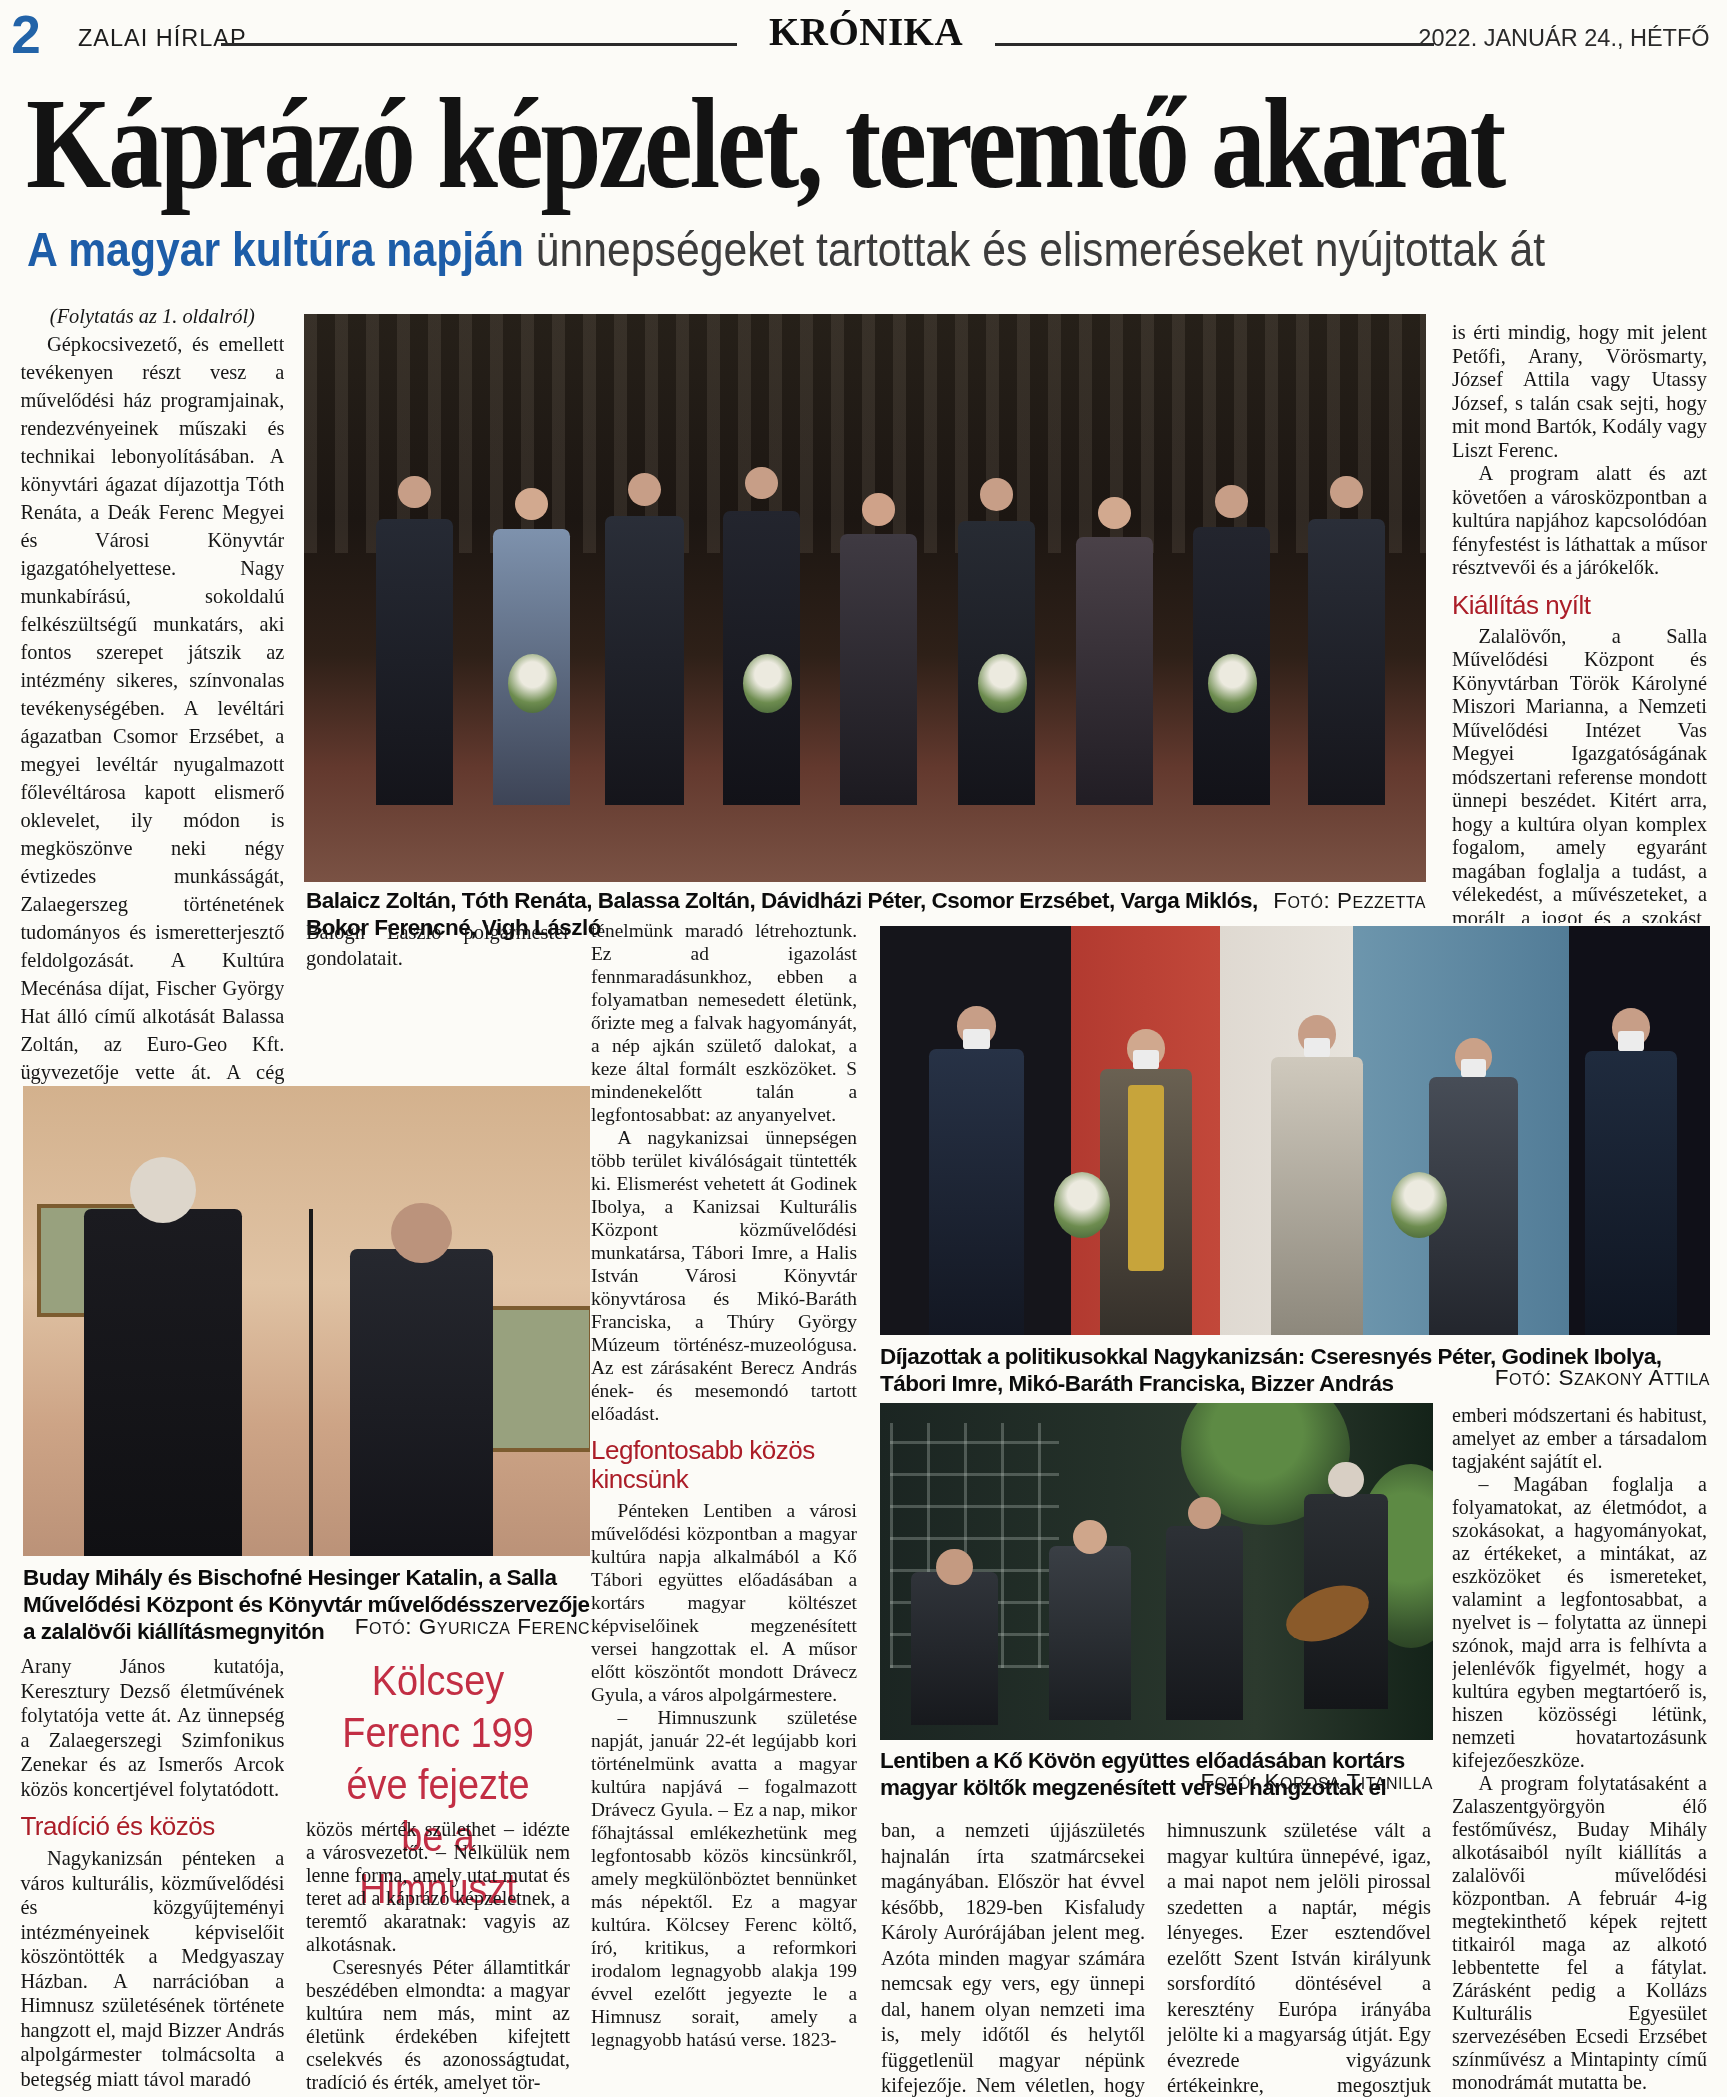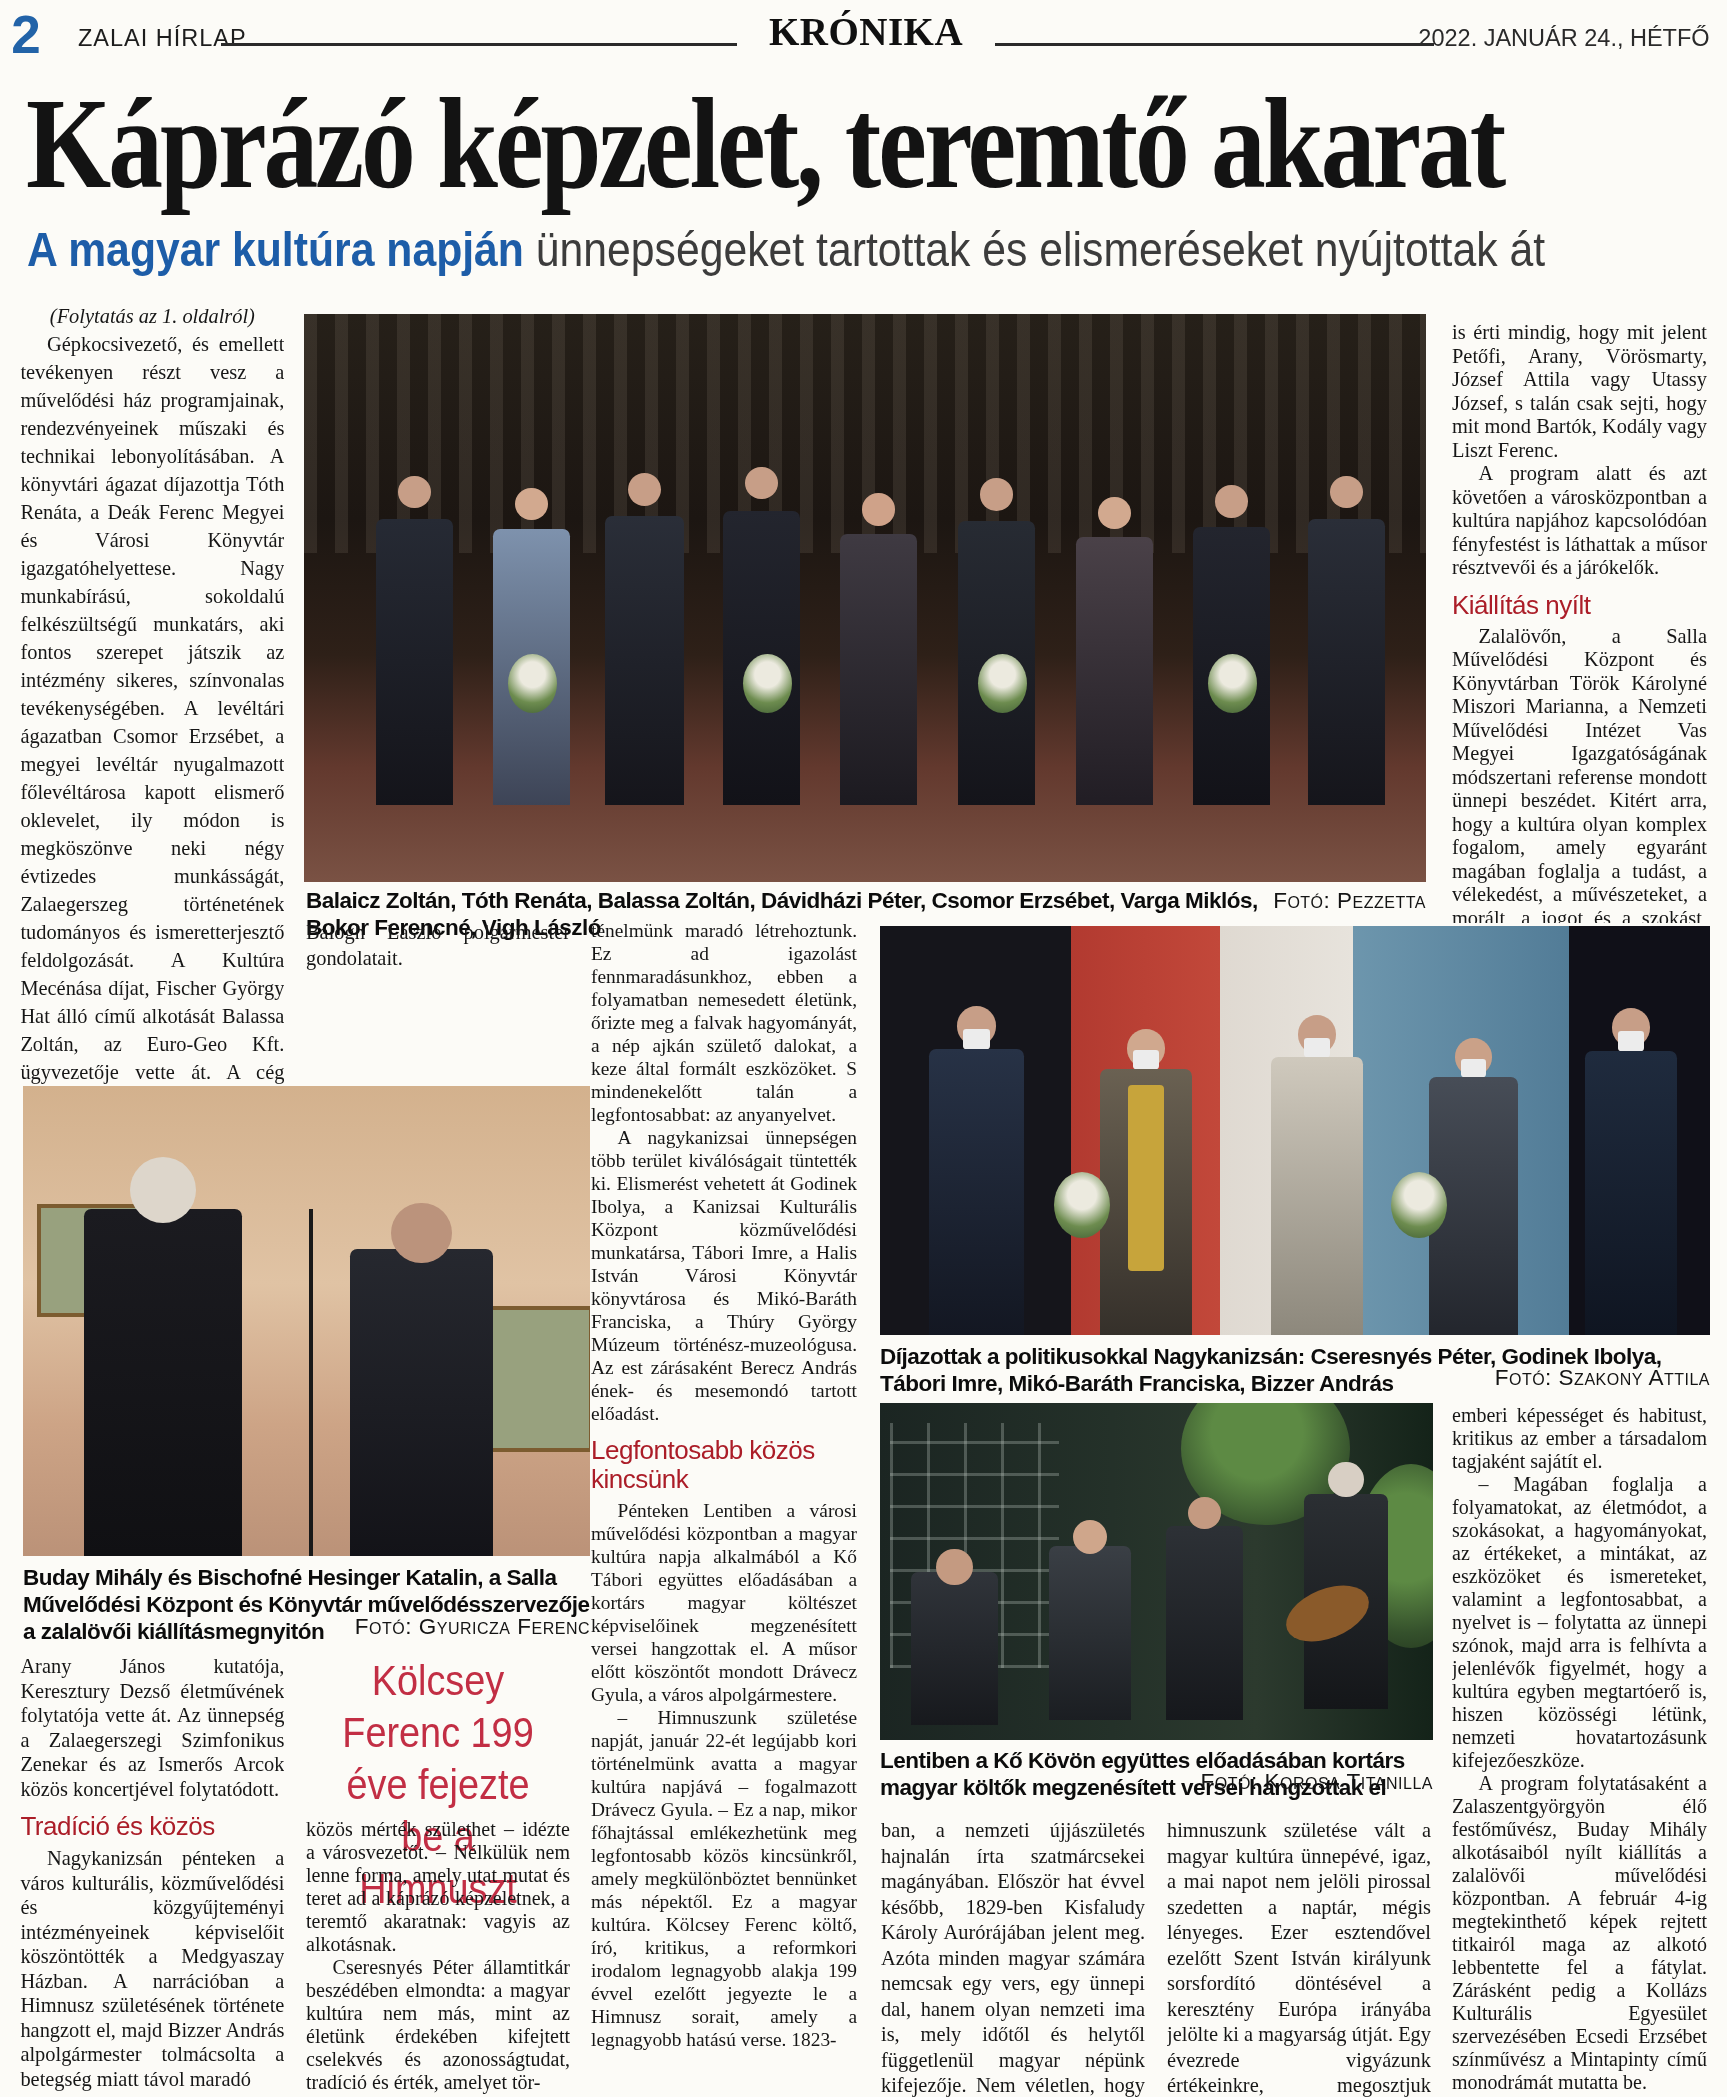--- a/index.html
+++ b/index.html
@@ -190,20 +190,20 @@
   </div>
 
   <div class="col lh46" style="left:1452px;top:321px;width:255px;height:602px">
     <p>is érti mindig, hogy mit jelent Petőfi, Arany, Vörösmarty, József Attila vagy Utassy József, s talán csak sejti, hogy mit mond Bartók, Kodály vagy Liszt Ferenc.</p>
     <p class="ind">A program alatt és azt követően a városközpontban a kultúra napjához kapcsolódóan fényfestést is láthattak a műsor résztvevői és a járókelők.</p>
     <p class="redhead" style="margin:9.2px 0 4.1px">Kiállítás nyílt</p>
     <p class="ind">Zalalövőn, a Salla Művelődési Központ és Könyvtárban Török Károlyné Miszori Marianna, a Nemzeti Művelődési Intézet Vas Megyei Igazgatóságának módszertani referense mondott ünnepi beszédet. Kitért arra, hogy a kultúra olyan komplex fogalom, amely egyaránt magában foglalja a tudást, a vélekedést, a művészeteket, a morált, a jogot és a szokást, vagyis minden olyan</p>
   </div>
 
   <div class="col lh45" style="left:1452px;top:1404px;width:255px;height:693px">
-    <p>emberi képességet és habitust, kritikus az ember a társadalom tagjaként sajátít el.</p>
+    <p>emberi módszertani és habitust, amelyet az ember a társadalom tagjaként sajátít el.</p>
     <p class="ind">– Magában foglalja a folyamatokat, az életmódot, a szokásokat, a hagyományokat, az értékeket, a mintákat, az eszközöket és ismereteket, valamint a legfontosabbat, a nyelvet is – folytatta az ünnepi szónok, majd arra is felhívta a jelenlévők figyelmét, hogy a kultúra egyben megtartóerő is, hiszen közösségi létünk, nemzeti hovatartozásunk kifejezőeszköze.</p>
     <p class="ind">A program folytatásaként a Zalaszentgyörgyön élő festőművész, Buday Mihály alkotásaiból nyílt kiállítás a zalalövői művelődési központban. A február 4-ig megtekinthető képek rejtett titkairól maga az alkotó lebbentette fel a fátylat. Zárásként pedig a Kollázs Kulturális Egyesület szervezésében Ecsedi Erzsébet színművész a Mintapinty című monodrámát mutatta be.</p>
 
   </div>
 
 </div>
 
 
 </body></html>

